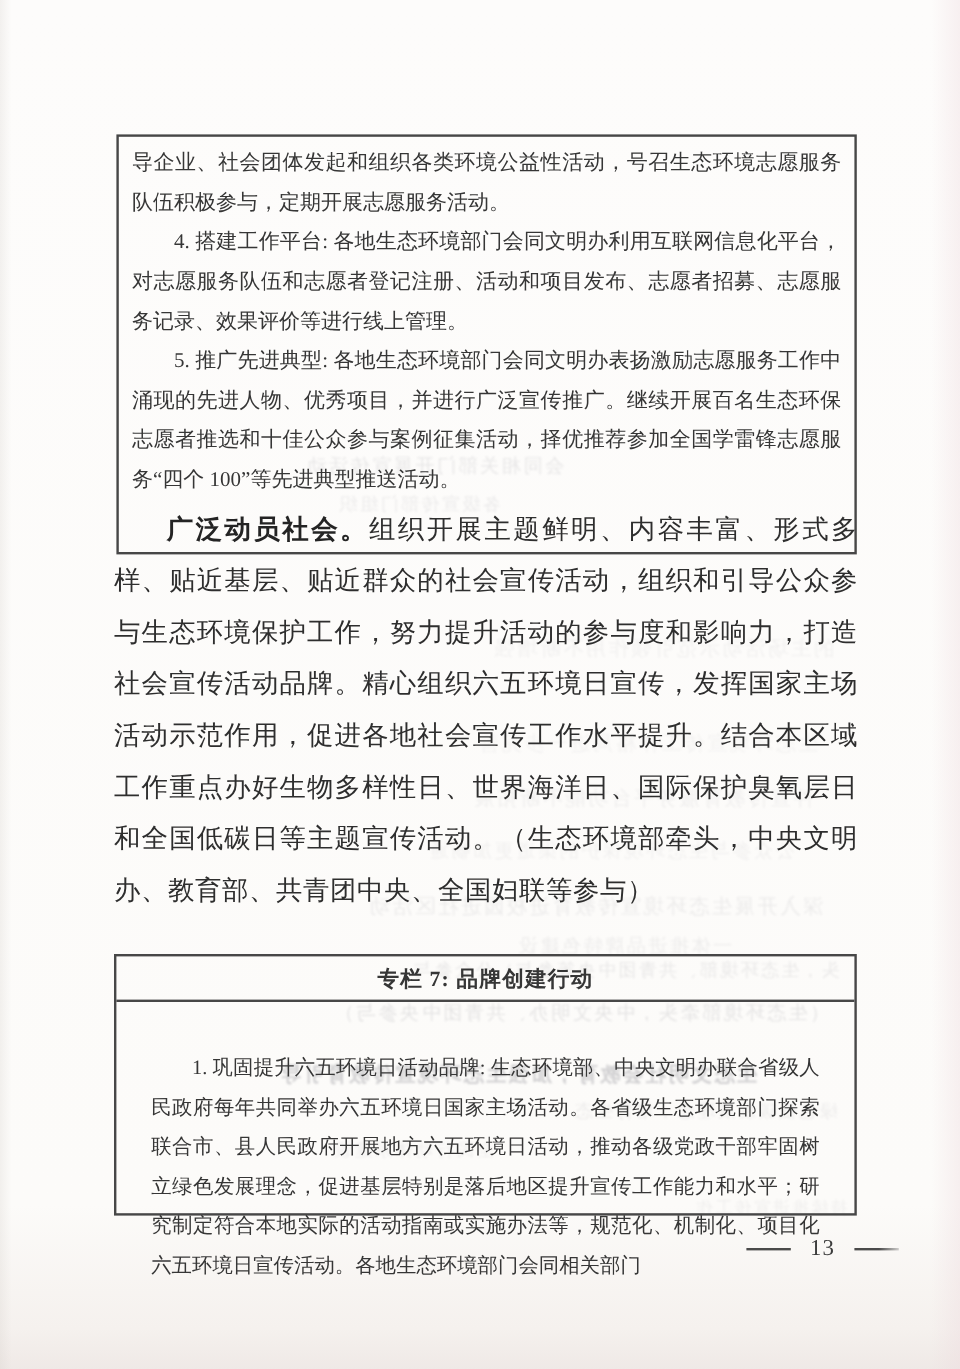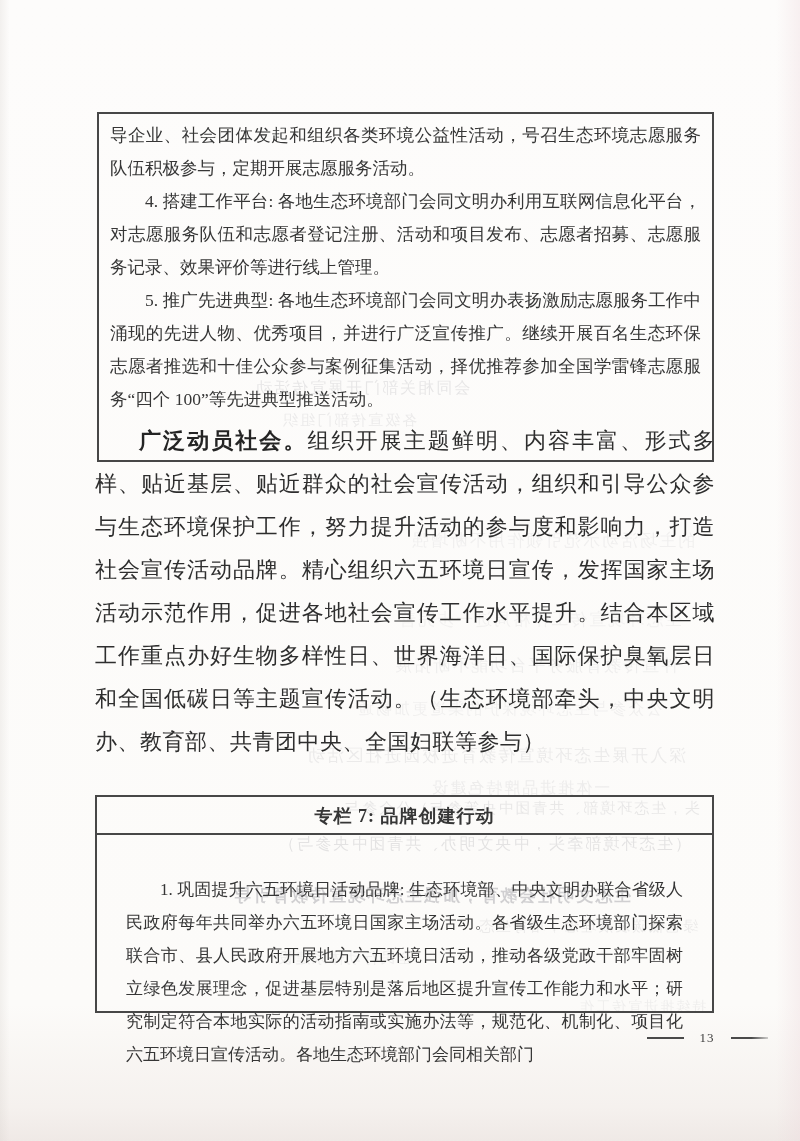--- a/index.html
+++ b/index.html
@@ -73,22 +73,21 @@
   .main-para .lead { font-weight: bold; color: #242424; }
 
   
   .page-number {
     position: absolute;
     left: 622px; top: 1030px;
     width: 170px;
     display: flex;
     align-items: center;
     color: #3c3c3c;
-    font-size: 13px;
-    justify-content: center;
+    font-size: 19px;
   }
   .page-number .dash {
     display: inline-block;
     width: 37px; height: 2px;
     background: #4a4a4a;
   }
   .page-number .dash.dash2 { background: linear-gradient(90deg, #4a4a4a 55%, rgba(74,74,74,0.25) 100%); }
   .page-number .num { margin: 0 16px; letter-spacing: 1px; }
 
   

